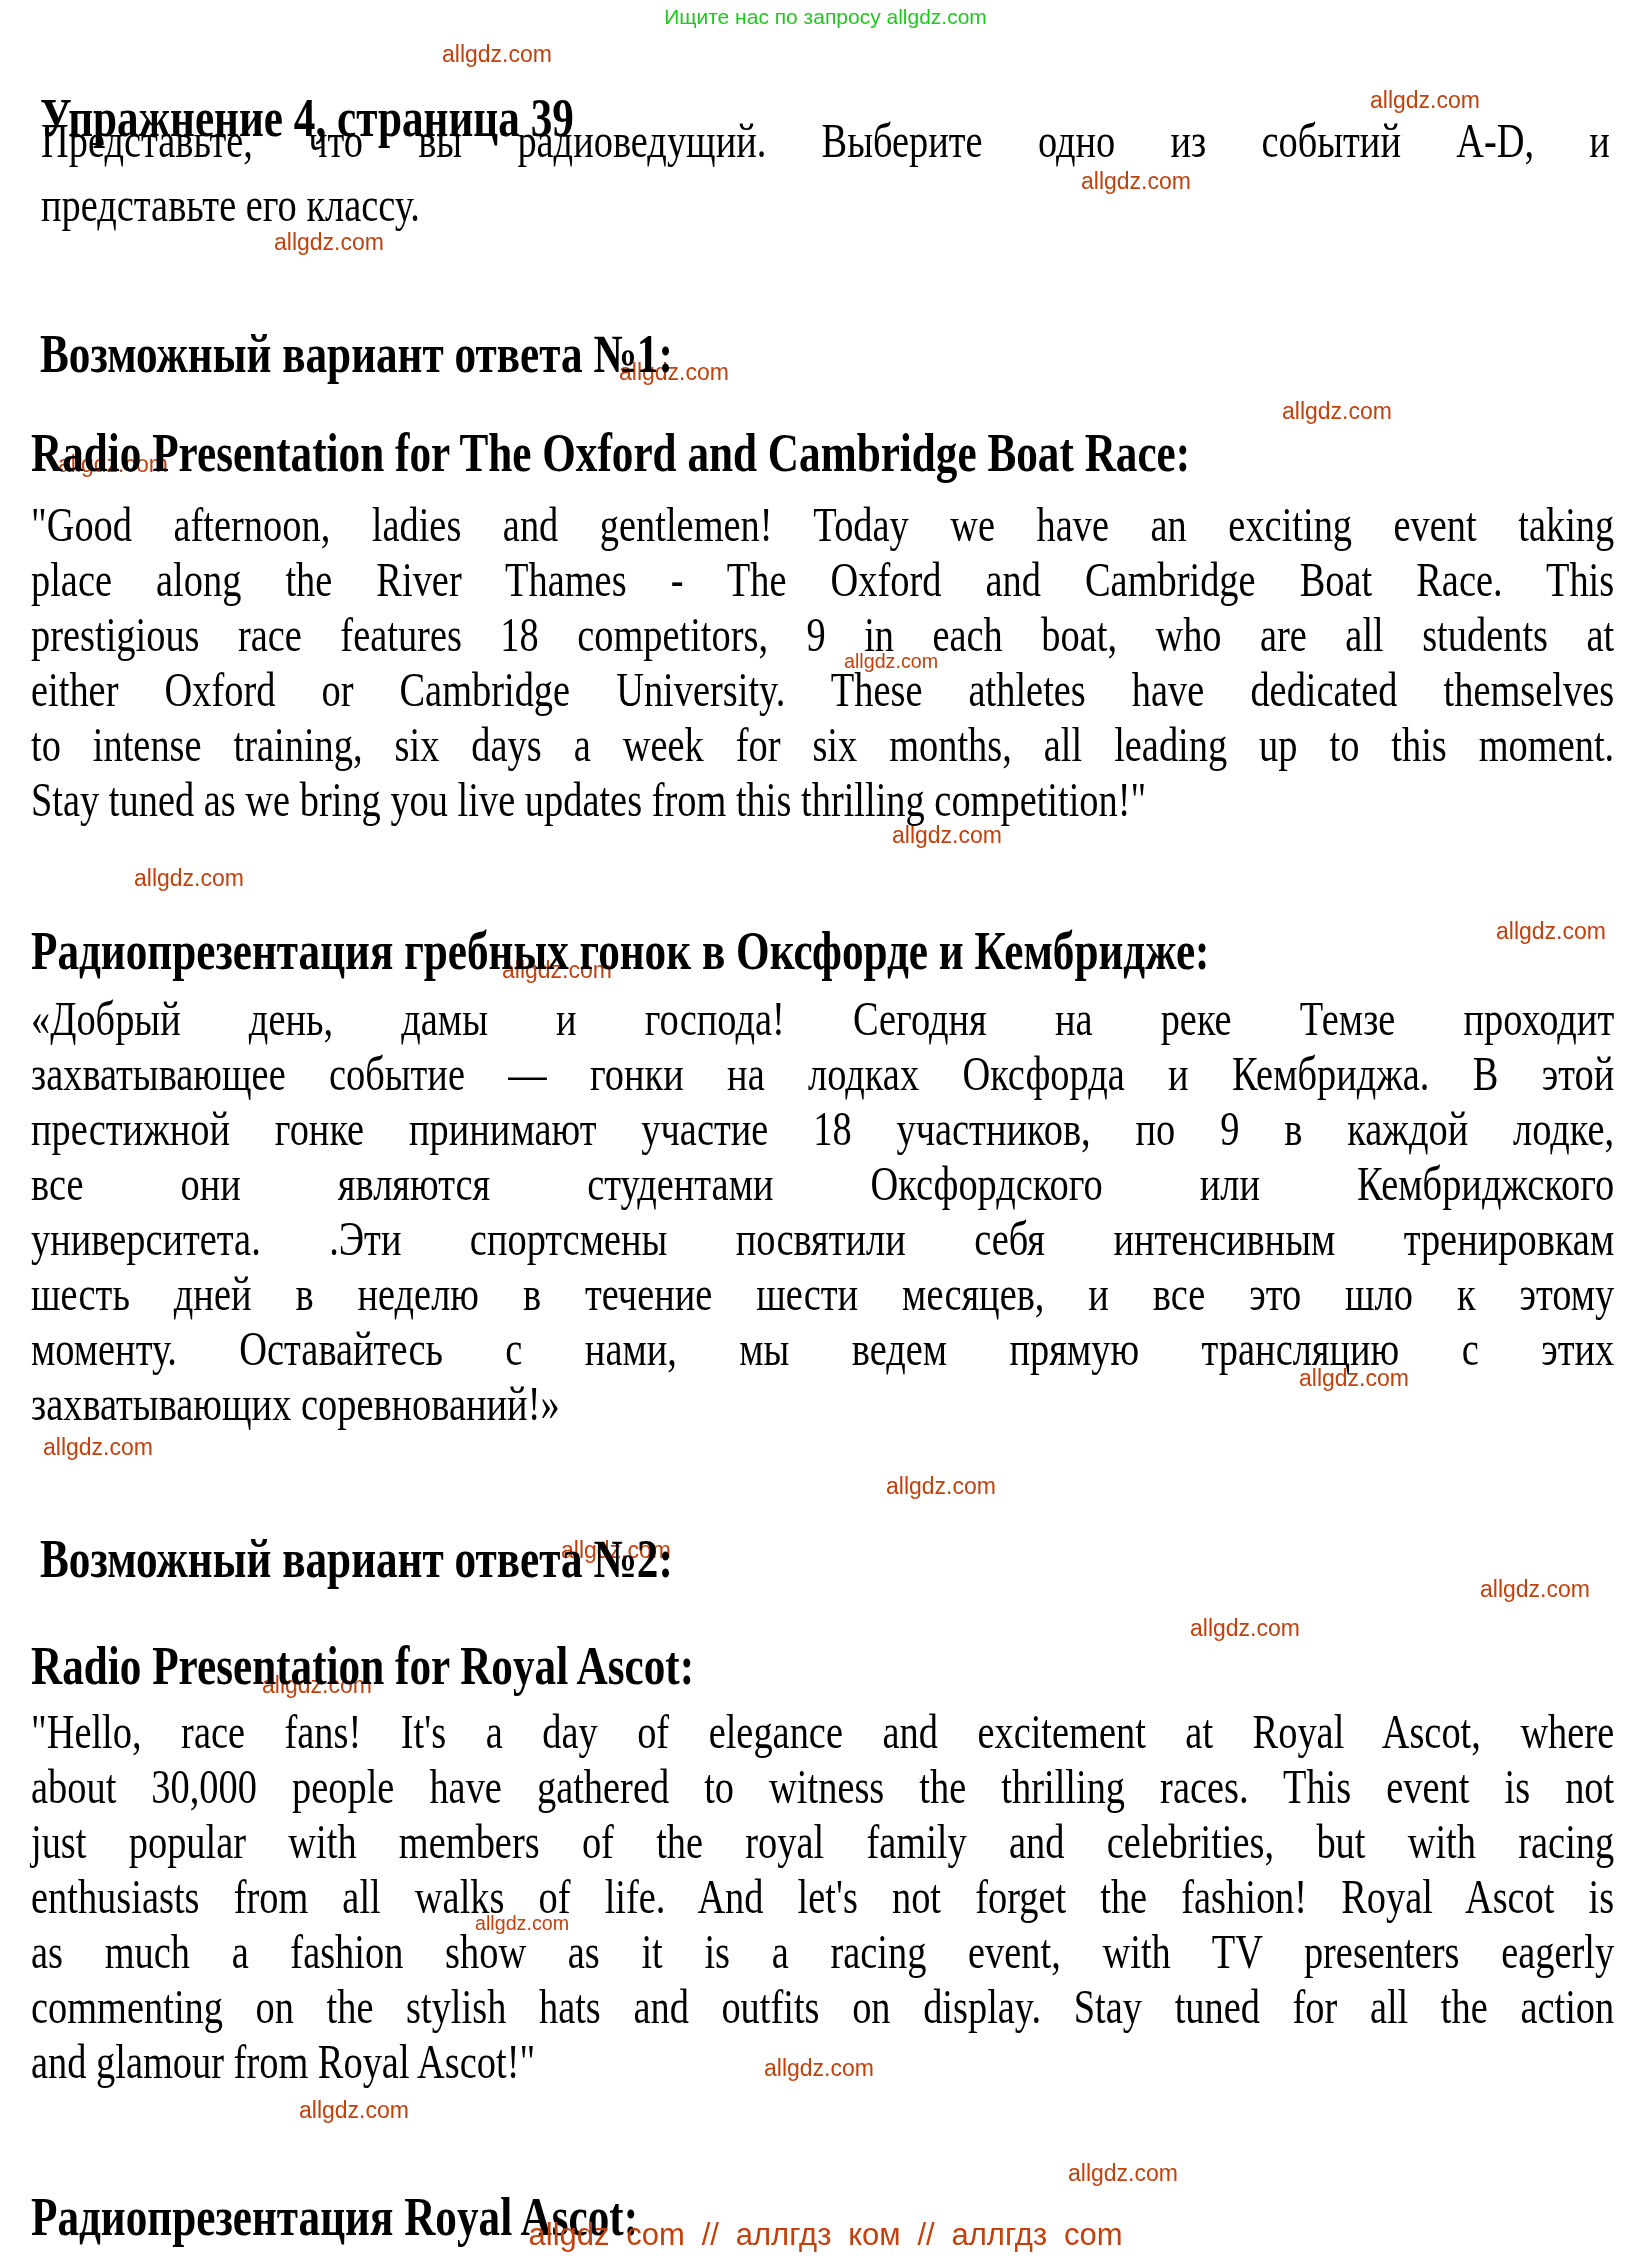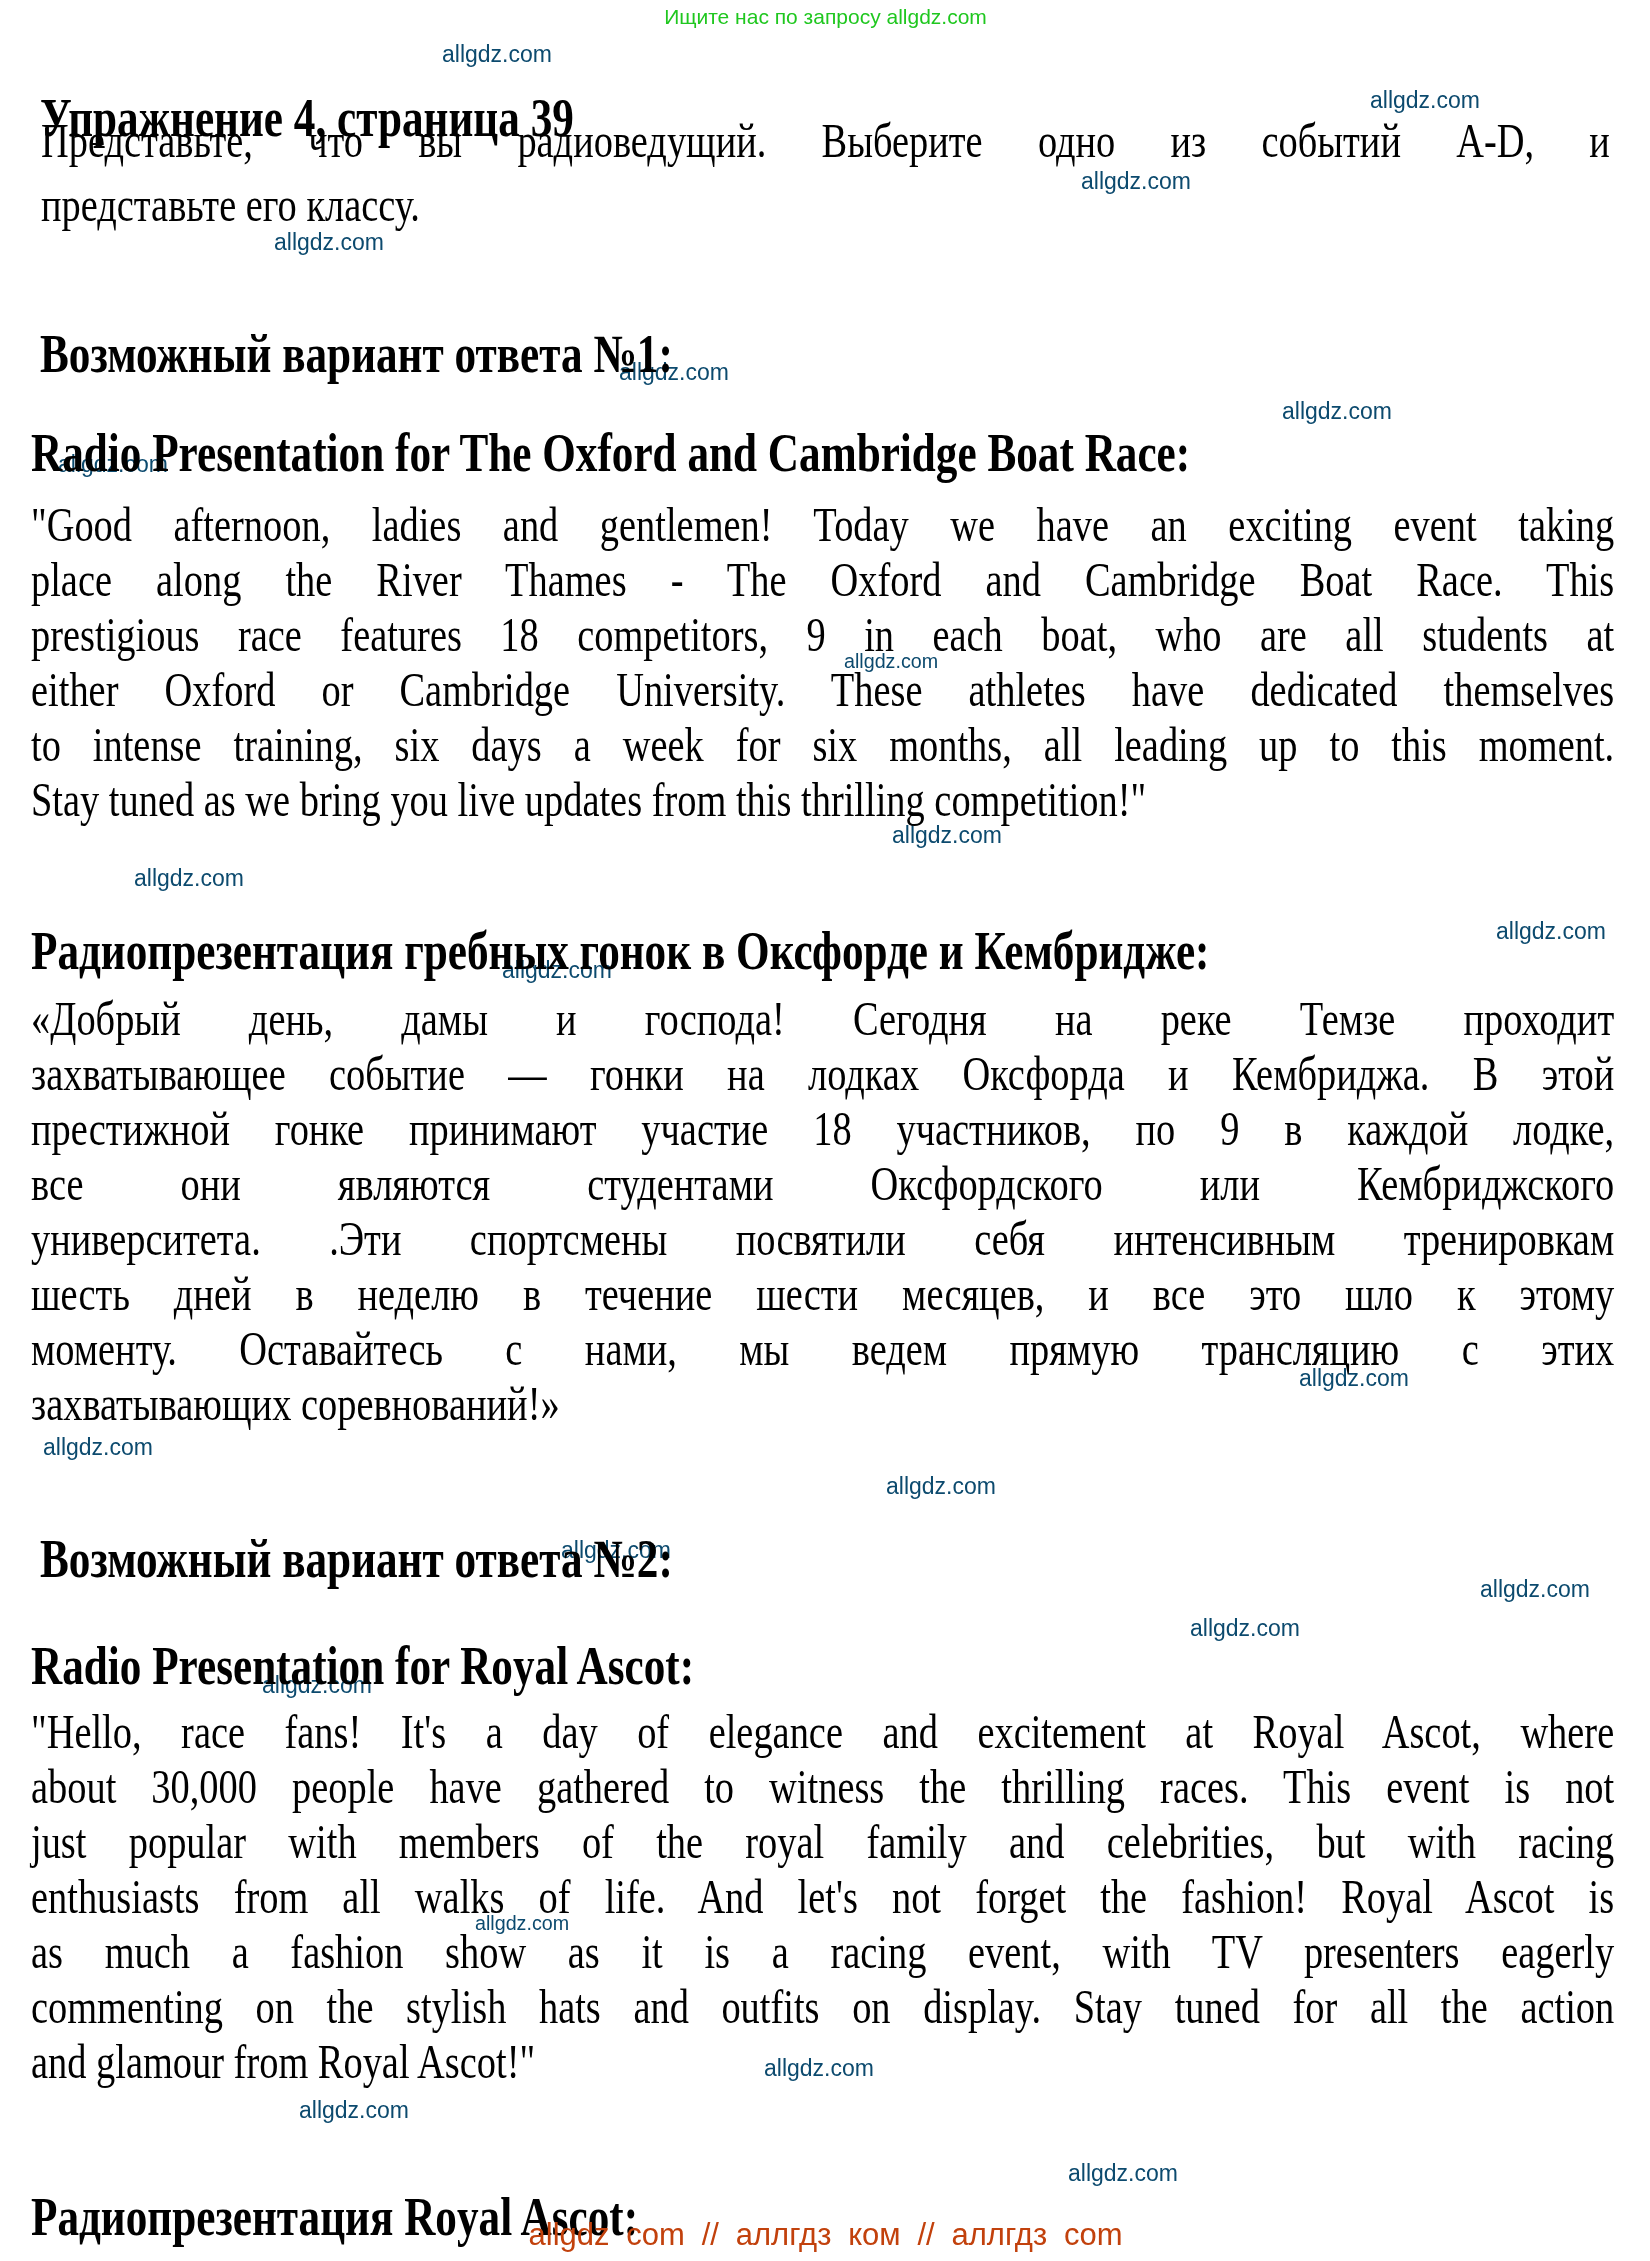--- a/index.html
+++ b/index.html
@@ -18,21 +18,21 @@
     text-align: center;
     font-family: "Liberation Sans", sans-serif;
     font-size: 21px;
     color: #1fc71f;
     white-space: nowrap;
   }
   .wm {
     position: absolute;
     font-family: "Liberation Sans", sans-serif;
     font-size: 23px;
-    color: #0c4a6e;
+    color: #c2410c;
     white-space: nowrap;
   }
   .wm.small { font-size: 19.7px; }
   .title {
     position: absolute;
     font-weight: bold;
     font-size: 54px;
     line-height: 61px;
     transform: scaleX(0.80);
     transform-origin: 0 0;

